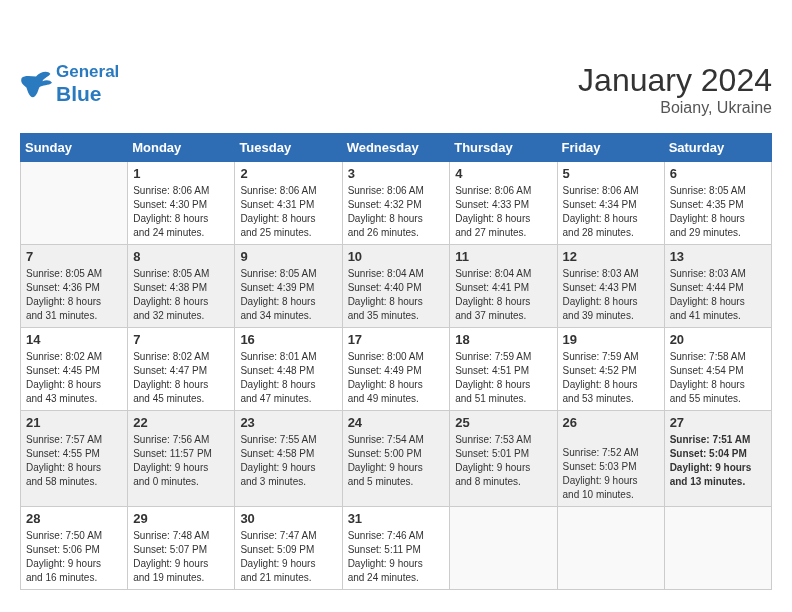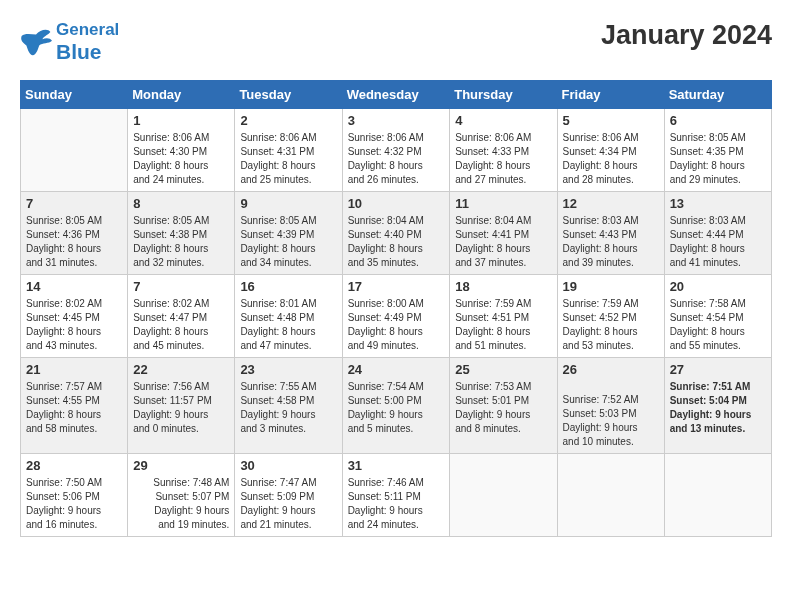--- a/index.html
+++ b/index.html
@@ -8,36 +8,37 @@
       background: #fff;
       width: 792px;
       min-height: 612px;
       padding: 20px;
     }
     .header {
       display: flex;
       justify-content: space-between;
       align-items: flex-start;
       margin-bottom: 16px;
+      margin-top: 42px;
     }
     .logo {
       display: flex;
       align-items: center;
       gap: 4px;
     }
     .logo-bird {
       width: 32px;
       height: 28px;
     }
     .title-block {
       text-align: right;
     }
     .month-title {
-      font-size: 27px;
-      font-weight: bold;
+      font-size: 32px;
+      font-weight: normal;
       color: #333;
     }
     .location {
       font-size: 16px;
       color: #555;
     }
     .calendar {
       width: 100%;
       border-collapse: collapse;
       font-size: 11px;
@@ -85,20 +86,21 @@
     <svg class="logo-bird" viewBox="0 0 40 35" xmlns="http://www.w3.org/2000/svg">
       <path d="M20 8 C25 2, 35 0, 38 5 C36 8, 30 10, 28 14 C32 12, 38 12, 40 16 C36 20, 28 18, 24 22 C22 28, 20 34, 16 34 C12 34, 10 28, 8 22 C4 18, 0 16, 2 10 C6 6, 14 8, 20 8Z" fill="#2a7abf"></path>
     </svg>
     <div>
       <div style="font-size:17px;font-weight:bold;color:#2a7abf;">General</div>
       <div style="font-size:21px;font-weight:bold;color:#2a7abf;">Blue</div>
     </div>
   </div>
   <div class="title-block">
     <div class="month-title">January 2024</div>
+    <div class="location">Boiany, Ukraine</div>
   </div>
 </div>
 
 <table class="calendar">
   <thead>
     <tr>
     <th>Sunday</th>
         <th>Monday</th>
         <th>Tuesday</th>
         <th>Wednesday</th>
@@ -309,21 +311,21 @@
       <tr>
         <td>
           <div class="day-number">28</div>
           <div class="day-info" style="white-space: pre-line;">Sunrise: 7:50 AM
 Sunset: 5:06 PM
 Daylight: 9 hours
 and 16 minutes.</div>
         </td>
         <td>
           <div class="day-number">29</div>
-          <div class="day-info" style="white-space: pre-line; text-align: right;">Sunrise: 7:48 AM
+          <div class="day-info" style="white-space: pre-line;">Sunrise: 7:48 AM
 Sunset: 5:07 PM
 Daylight: 9 hours
 and 19 minutes.</div>
         </td>
         <td>
           <div class="day-number">30</div>
           <div class="day-info" style="white-space: pre-line;">Sunrise: 7:47 AM
 Sunset: 5:09 PM
 Daylight: 9 hours
 and 21 minutes.</div>

